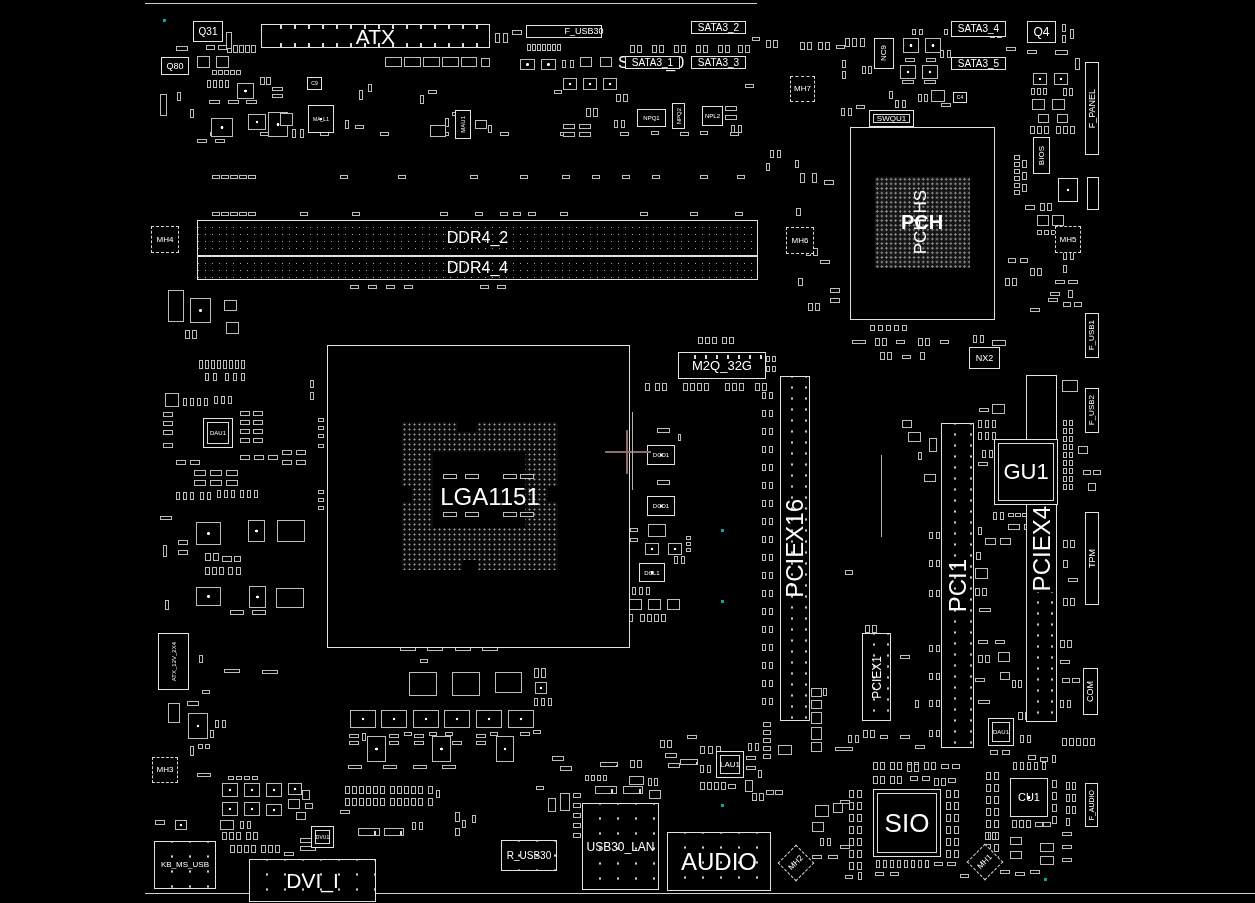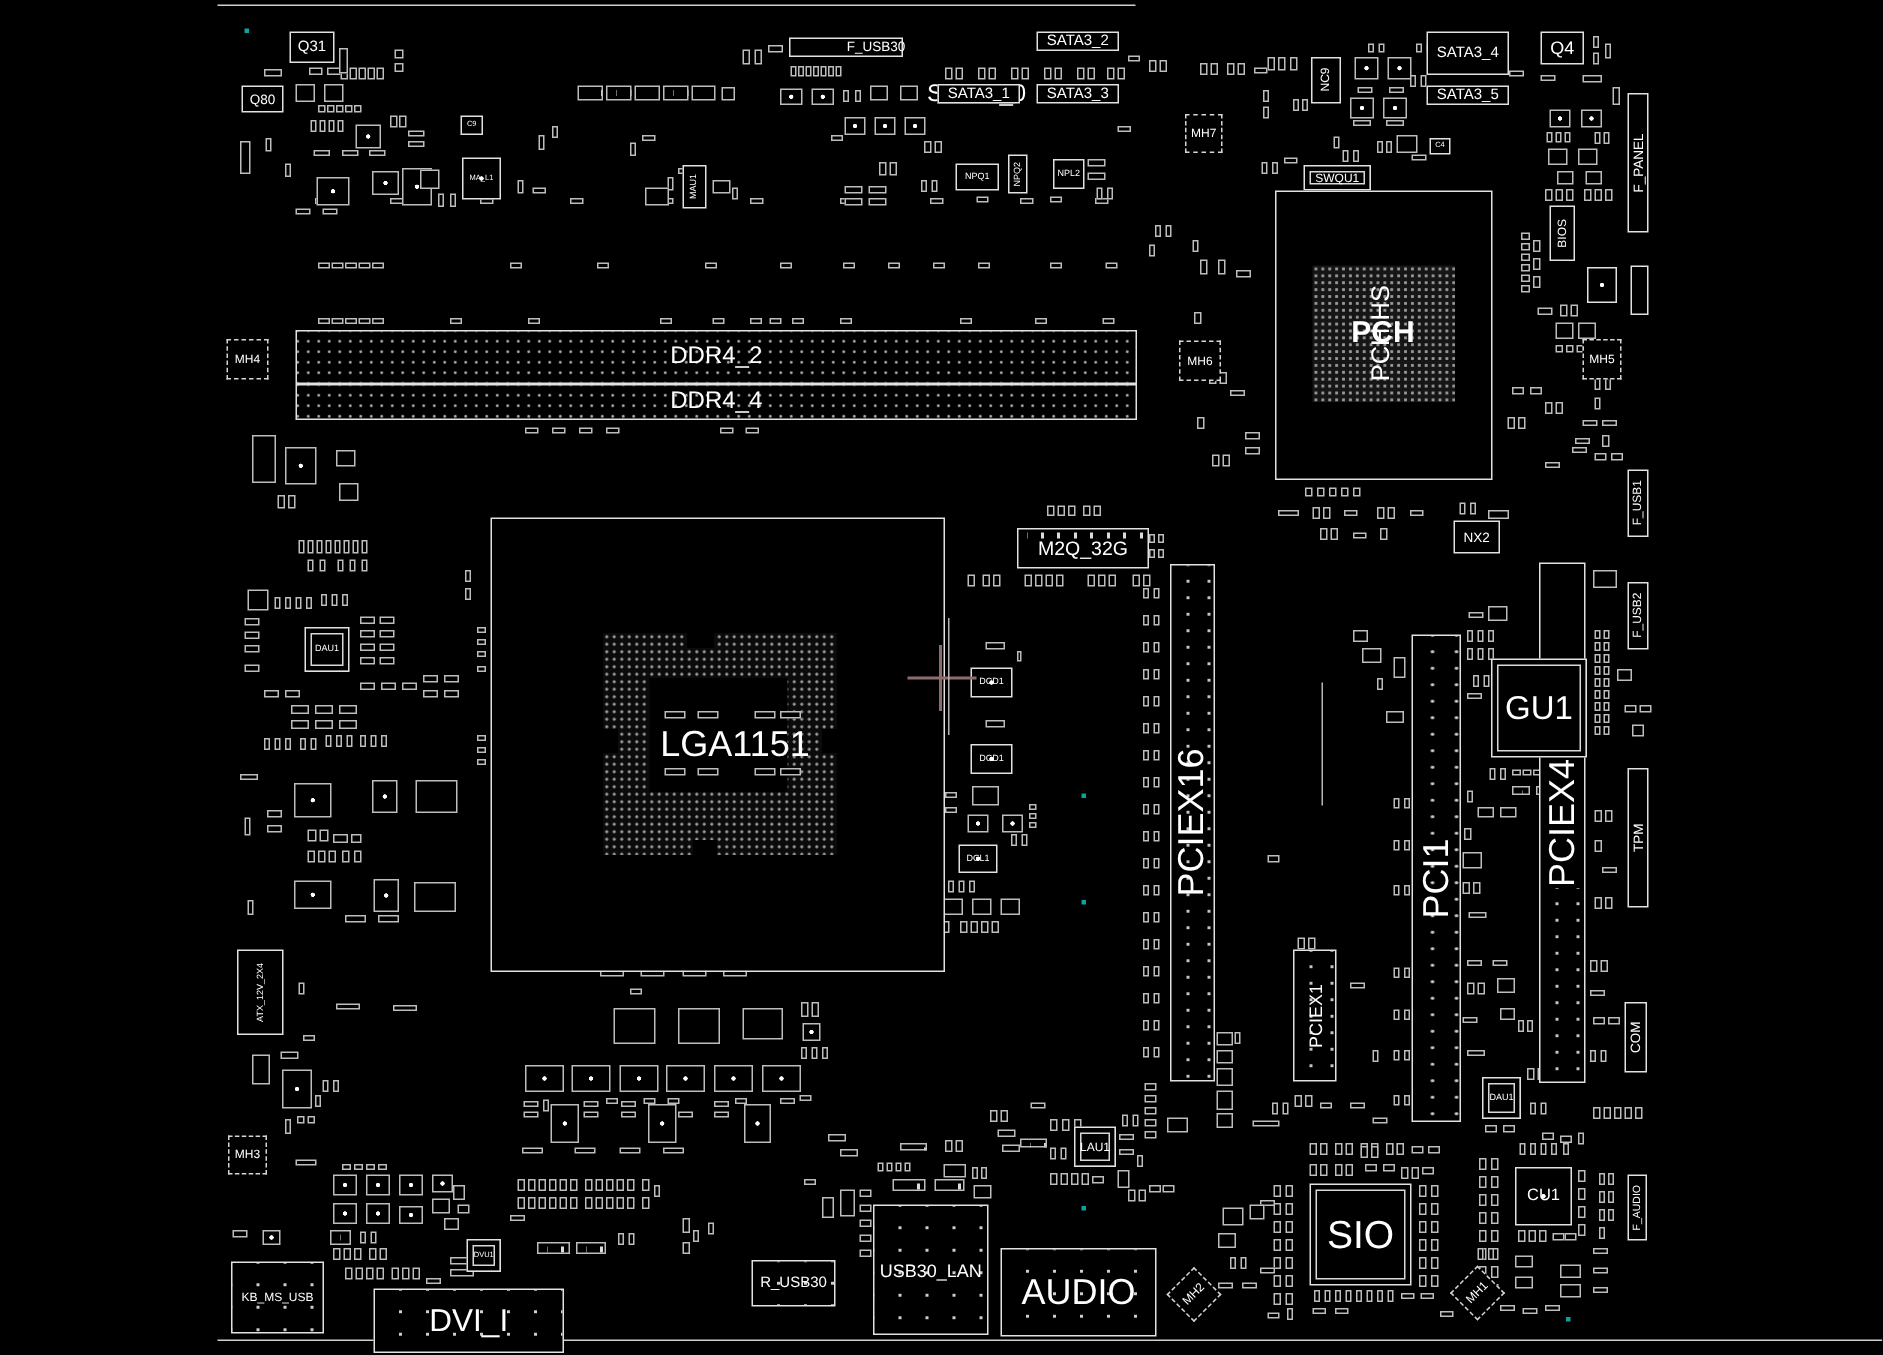--- a/index.html
+++ b/index.html
@@ -1015,39 +1015,42 @@
     <div class="comp dim" style="left: 1066px; top: 806px; width: 4px; height: 8px;"></div>
     <div class="comp dim" style="left: 1072px; top: 806px; width: 4px; height: 8px;"></div>
     <div class="comp dim" style="left: 1066px; top: 818px; width: 4px; height: 8px;"></div>
     <div class="comp dim" style="left: 1000px; top: 870px; width: 10px; height: 4px;"></div>
     <div class="comp dim" style="left: 1015px; top: 872px; width: 10px; height: 4px;"></div>
     <div class="comp dim" style="left: 1030px; top: 870px; width: 10px; height: 4px;"></div>
     <div class="comp b" style="left: 850px; top: 127px; width: 145px; height: 193px; font-size: 8px;"></div>
     <div class="comp b" style="left: 193px; top: 21px; width: 30px; height: 21px; font-size: 10px;">
       <span>Q31</span>
     </div>
+    <div class="comp b ticks" style="left: 261px; top: 24px; width: 229px; height: 24px; font-size: 21px;">
+      <span>ATX</span>
+    </div>
     <div class="comp b" style="left: 161px; top: 57px; width: 28px; height: 18px; font-size: 9px;">
       <span>Q80</span>
     </div>
     <div class="comp b" style="left: 526px; top: 25px; width: 76px; height: 13px; font-size: 9px; padding-left: 40px;">
       <span>F_USB30</span>
     </div>
     <div class="comp b" style="left: 625px; top: 21px; width: 52px; height: 13px; font-size: 16px; margin-top: 35px;">
       <span>SATA3_0</span>
     </div>
     <div class="comp b" style="left: 691px; top: 21px; width: 55px; height: 13px; font-size: 10px;">
       <span>SATA3_2</span>
     </div>
     <div class="comp b" style="left: 625px; top: 56px; width: 55px; height: 13px; font-size: 10px;">
       <span>SATA3_1</span>
     </div>
     <div class="comp b" style="left: 691px; top: 56px; width: 55px; height: 13px; font-size: 10px;">
       <span>SATA3_3</span>
     </div>
-    <div class="comp b" style="left: 951px; top: 21px; width: 55px; height: 29px; font-size: 10px;">
+    <div class="comp b" style="left: 951px; top: 21px; width: 55px; height: 16px; font-size: 10px;">
       <span>SATA3_4</span>
     </div>
     <div class="comp b" style="left: 951px; top: 57px; width: 55px; height: 13px; font-size: 10px;">
       <span>SATA3_5</span>
     </div>
     <div class="comp b" style="left: 1027px; top: 21px; width: 29px; height: 22px; font-size: 12px;">
       <span>Q4</span>
     </div>
     <div class="comp mh" style="left: 790px; top: 76px; width: 25px; height: 26px; font-size: 8px;">
       <span>MH7</span>

